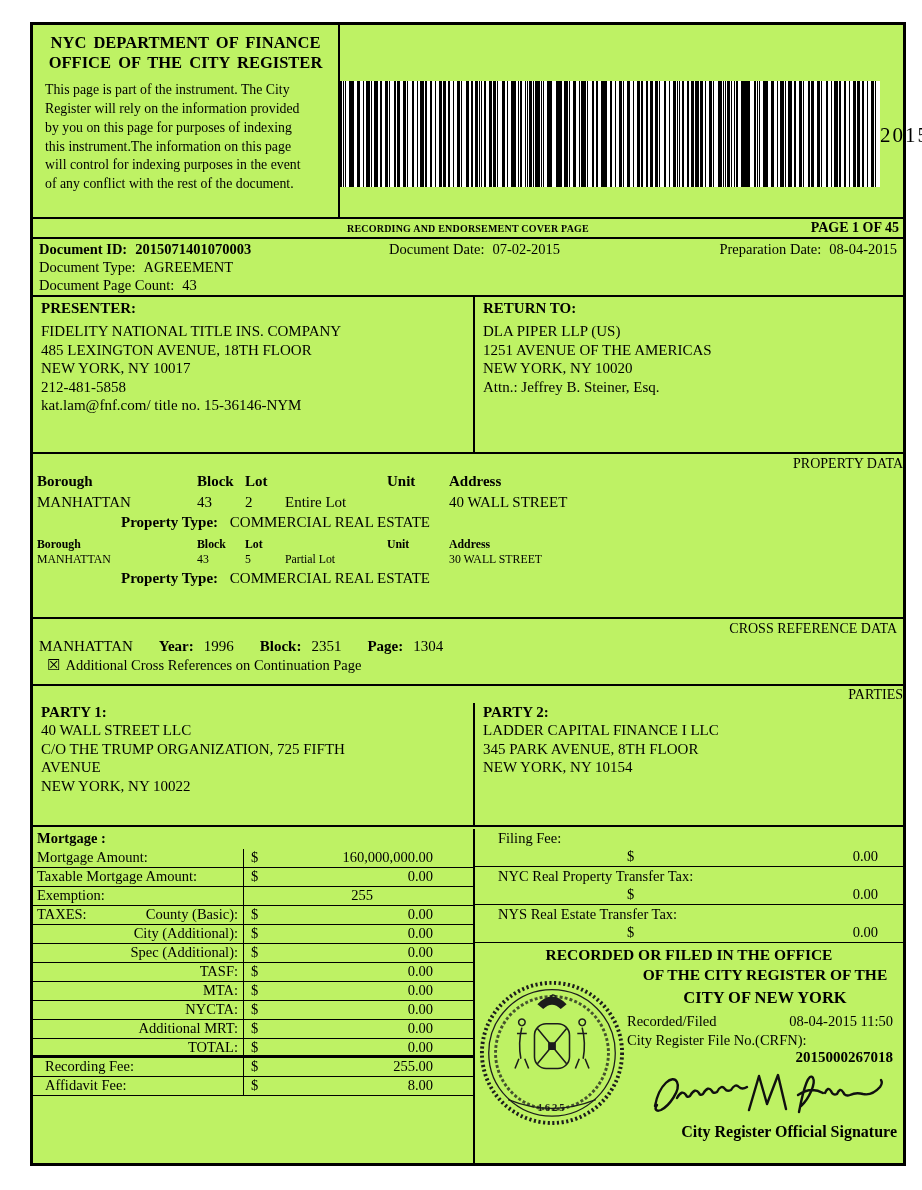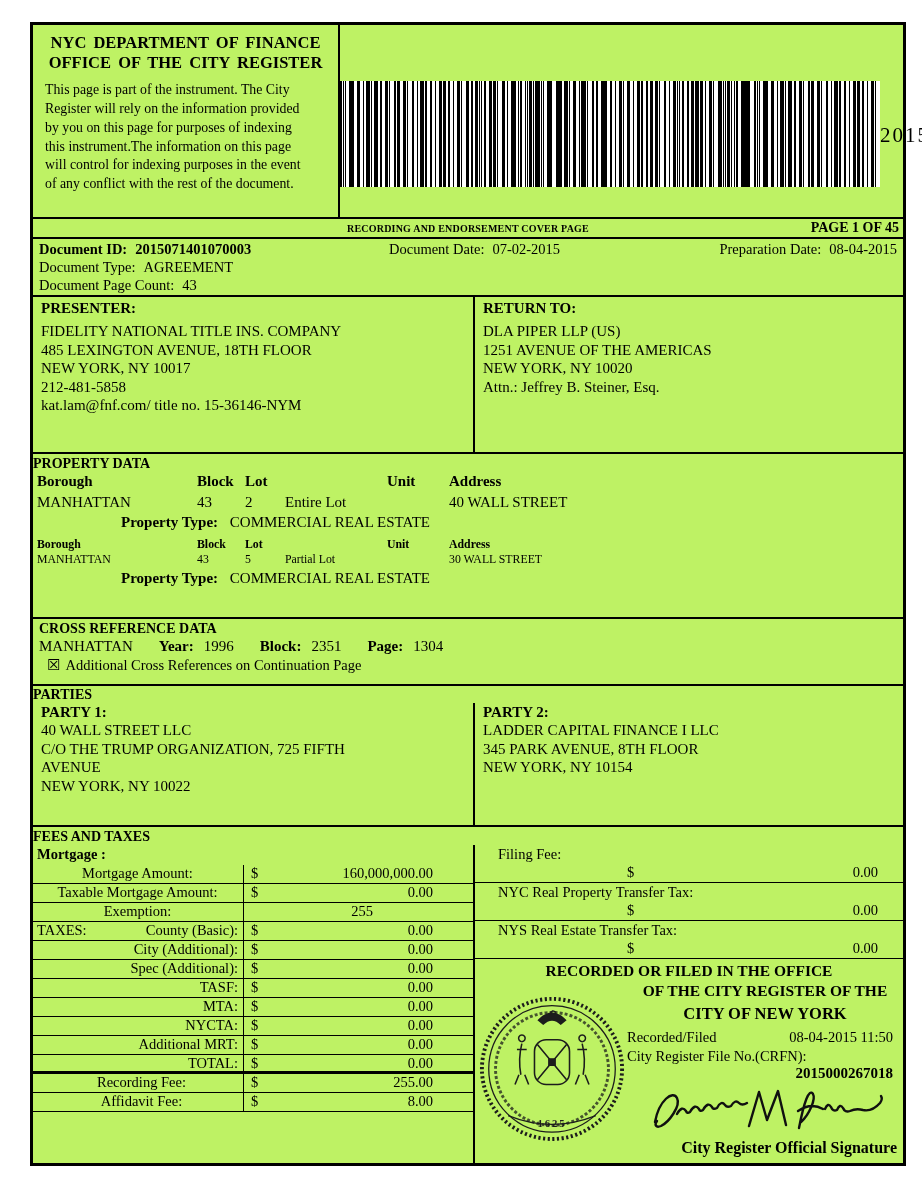--- a/index.html
+++ b/index.html
@@ -57,21 +57,21 @@
   .two-col { display: flex; border-bottom: 2px solid #000; }
   .presenter-return { height: 157px; }
   .col-left { width: 442px; border-right: 2px solid #000; padding: 3px 8px; flex-shrink: 0; }
   .col-right { flex: 1; padding: 3px 8px; }
   .box-heading { font-weight: bold; font-size: 15px; }
   .addr-line { font-size: 15px; line-height: 1.24; }
   .addr-block { margin-top: 5px; }
 
   
   .property-section { border-bottom: 2px solid #000; height: 165px; padding-top: 2px; }
-  .section-heading { text-align: left; font-weight: bold; font-size: 14px; line-height: 16px; }
+  .section-heading { text-align: right; font-weight: normal; font-size: 14px; line-height: 16px; }
   .prop-grid { display: grid; grid-template-columns: 160px 48px 40px 102px 62px 1fr; padding: 0 4px; font-size: 15px; }
   .prop-grid.hdr { font-weight: bold; }
   .prop-grid.small { font-size: 11.8px; }
   .prop-grid > div { line-height: 1.3; }
   .prop-row1 { margin-top: 1px; }
   .ptype-line { margin: 2px 0 3px 88px; font-size: 15px; }
   .ptype-label { font-weight: bold; }
   .ptype-value { margin-left: 8px; }
   .prop-grid.small.hdr { margin-top: 6px; }
 
@@ -92,21 +92,21 @@
   .parties-cols .addr-block { margin-top: 0; }
 
   
   .fees-section { flex: 1; display: flex; flex-direction: column; padding-top: 2px; }
   .fees-cols { flex: 1; display: flex; }
   .fees-left { width: 442px; border-right: 2px solid #000; flex-shrink: 0; font-size: 14.5px; }
   .fees-right { flex: 1; font-size: 14.5px; display: flex; flex-direction: column; }
   .mortgage-label { font-weight: bold; padding: 1px 0 1px 4px; height: 20px; }
   .fee-row { display: flex; height: 19px; border-bottom: 1.25px solid #000; }
   .fee-row.thick { border-bottom: 3px solid #000; }
-  .fee-label { width: 210px; display: flex; padding: 0 5px 0 4px; line-height: 17px; justify-content: center; }
+  .fee-label { width: 210px; display: flex; padding: 0 5px 0 4px; line-height: 17px; }
   .fee-label .fee-label-text { margin-left: auto; }
   .fee-row.label-left .fee-label .fee-label-text { margin-left: 0; }
   .fee-value-cell { flex: 1; border-left: 1.5px solid #000; display: flex; line-height: 17px; }
   .fee-currency { padding-left: 7px; }
   .fee-value { margin-left: auto; padding-right: 40px; }
   .fee-row.center-value .fee-value { margin: 0 auto; padding-right: 0; }
 
   .rgroup-label { height: 19px; line-height: 18px; padding-left: 23px; }
   .rgroup-value { height: 19px; line-height: 16px; border-bottom: 1.25px solid #000; display: flex; }
   .rgroup-currency { margin-left: 152px; }
@@ -275,21 +275,20 @@
         <div class="addr-block">
           <div class="addr-line">LADDER CAPITAL FINANCE I LLC</div>
           <div class="addr-line">345 PARK AVENUE, 8TH FLOOR</div>
           <div class="addr-line">NEW YORK, NY 10154</div>
         </div>
       </div>
     </div>
   </div>
 
   <div class="fees-section">
-    <div class="section-heading">FEES AND TAXES</div>
     <div class="fees-cols">
 
       <div class="fees-left">
         <div class="mortgage-label">Mortgage :</div>
 
         <div class="fee-row label-left">
           <div class="fee-label">
               <span class="fee-prefix"></span>
               <span class="fee-label-text">Mortgage Amount:</span>
             </div>

